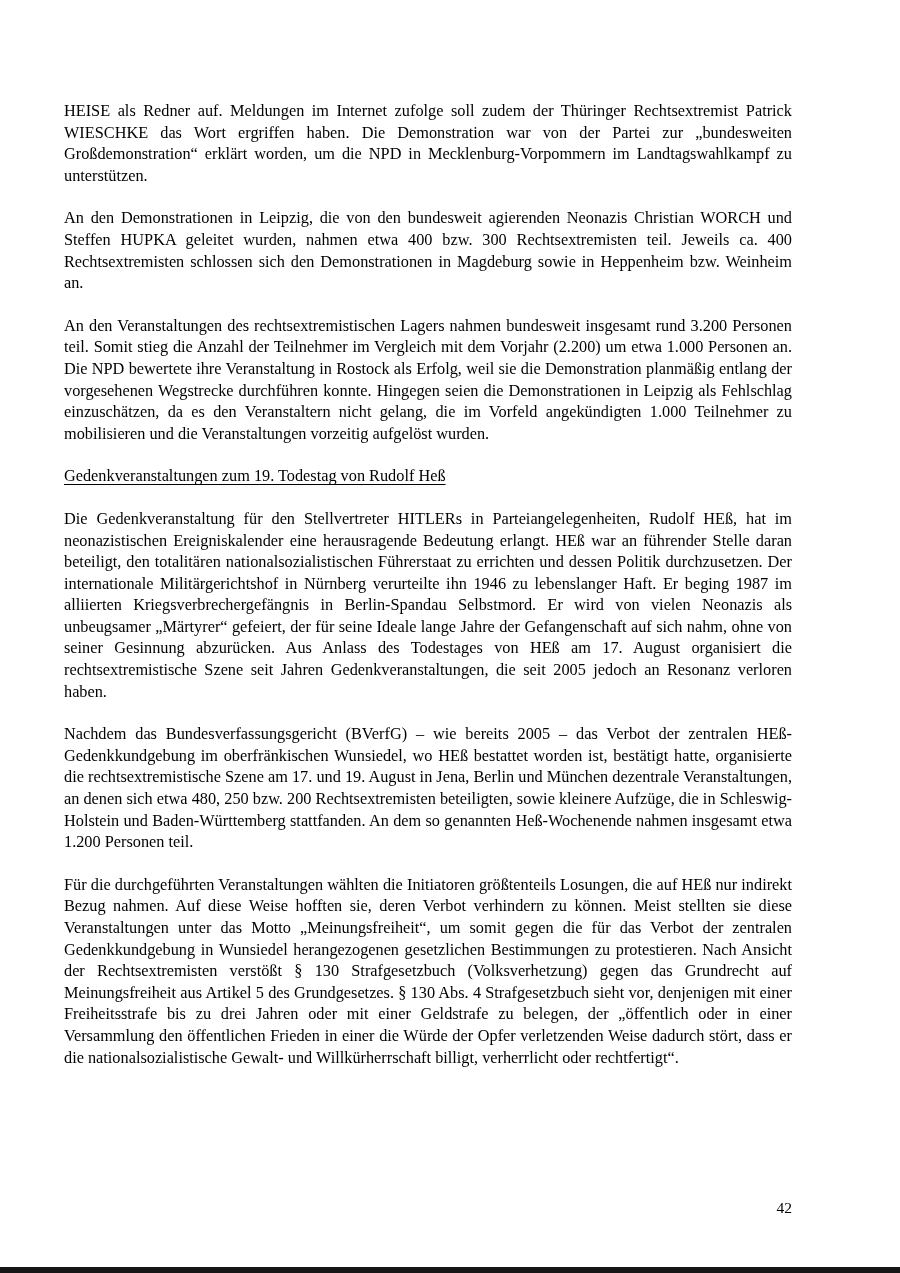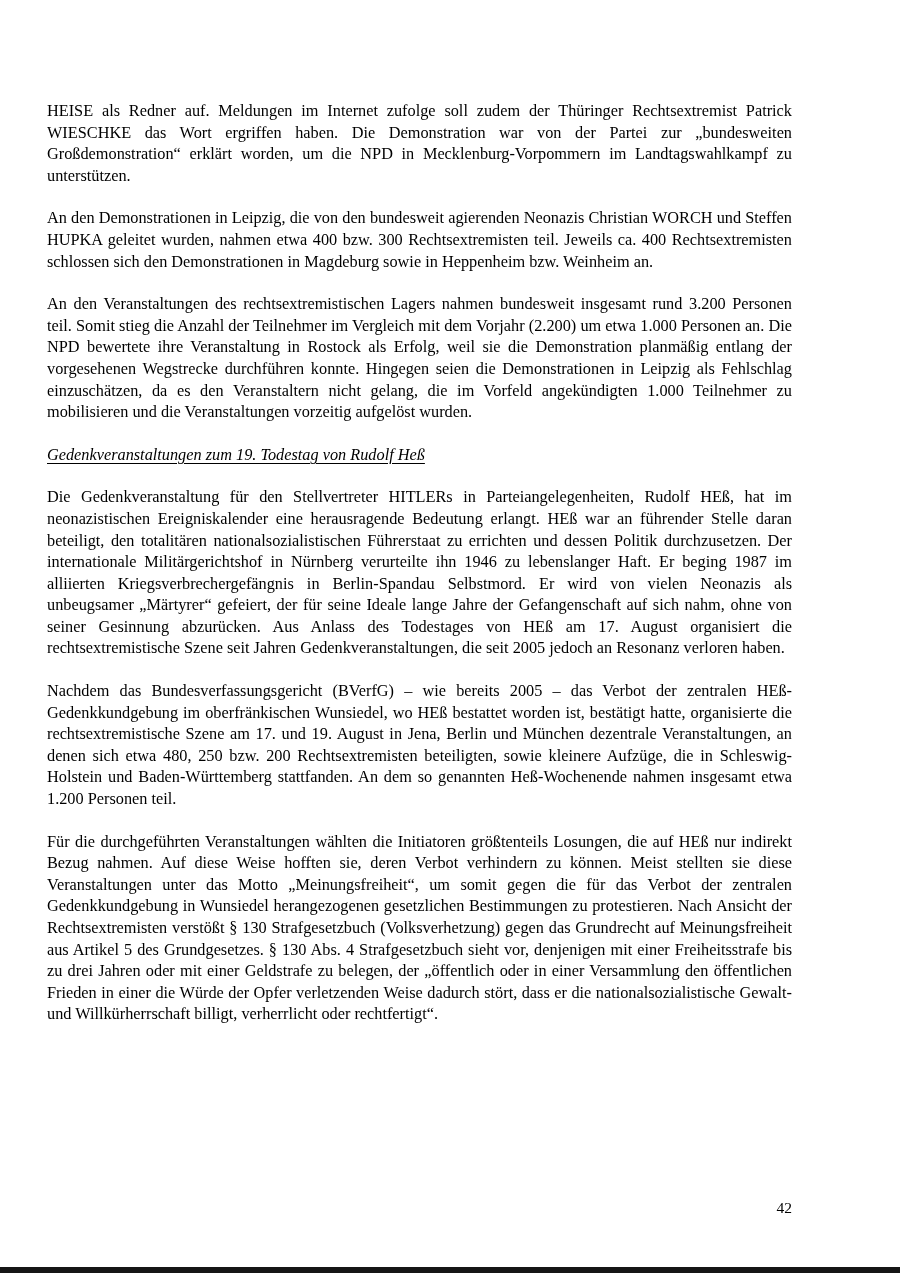--- a/index.html
+++ b/index.html
@@ -6,39 +6,38 @@
     margin: 0;
     padding: 0;
     background: #ffffff;
   }
   .page {
     position: relative;
     width: 900px;
     height: 1273px;
     background: #ffffff;
     box-sizing: border-box;
-    padding: 100px 108px 0 47px;
+    padding: 100px 108px 0 64px;
     font-family: "Liberation Serif", "DejaVu Serif", serif;
     font-size: 16.3px;
     line-height: 21.6px;
     color: #000000;
     overflow: hidden;
   }
   .para {
     margin: 0 0 21px 0;
     text-align: justify;
     text-justify: inter-word;
   }
   .heading {
     margin: 0 0 21px 0;
     font-weight: normal;
     font-size: 16.3px;
     text-decoration: underline;
     text-underline-offset: 3px;
-    font-style: italic;
   }
   .page-number {
     position: absolute;
     top: 1197px;
     right: 108px;
     font-size: 15.5px;
     text-align: center;
   }
   .bottom-edge {
     position: absolute;

